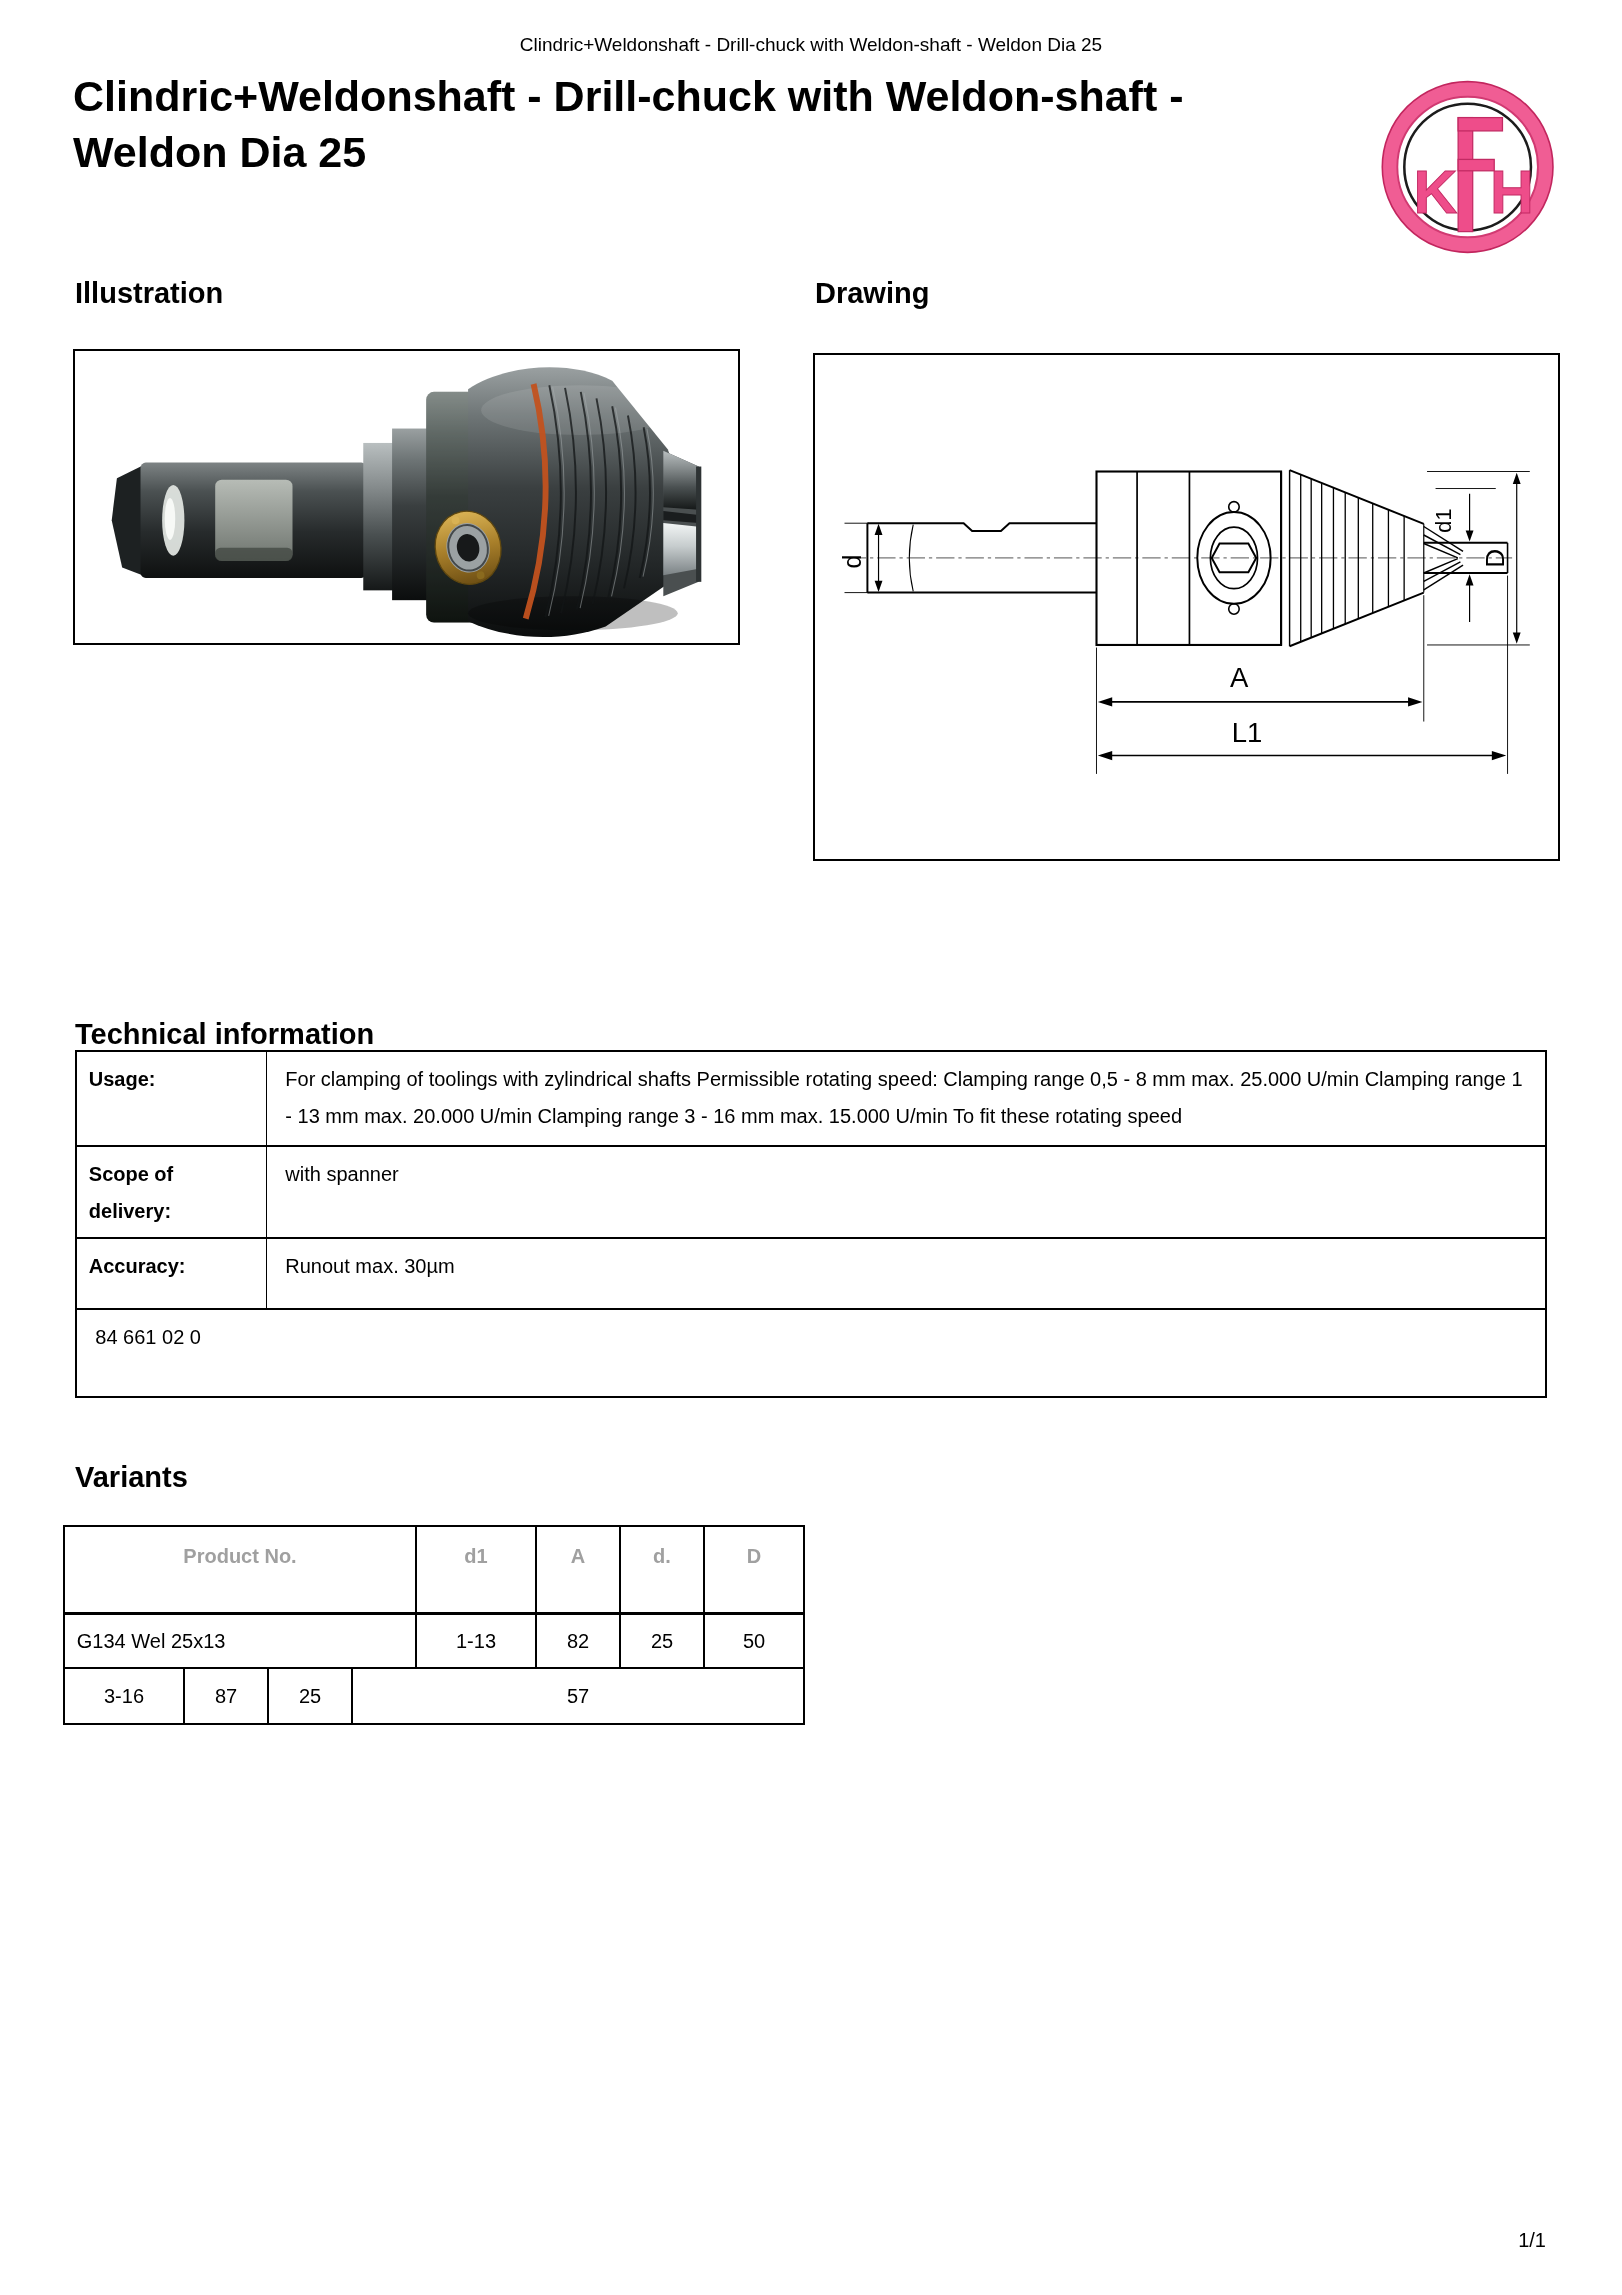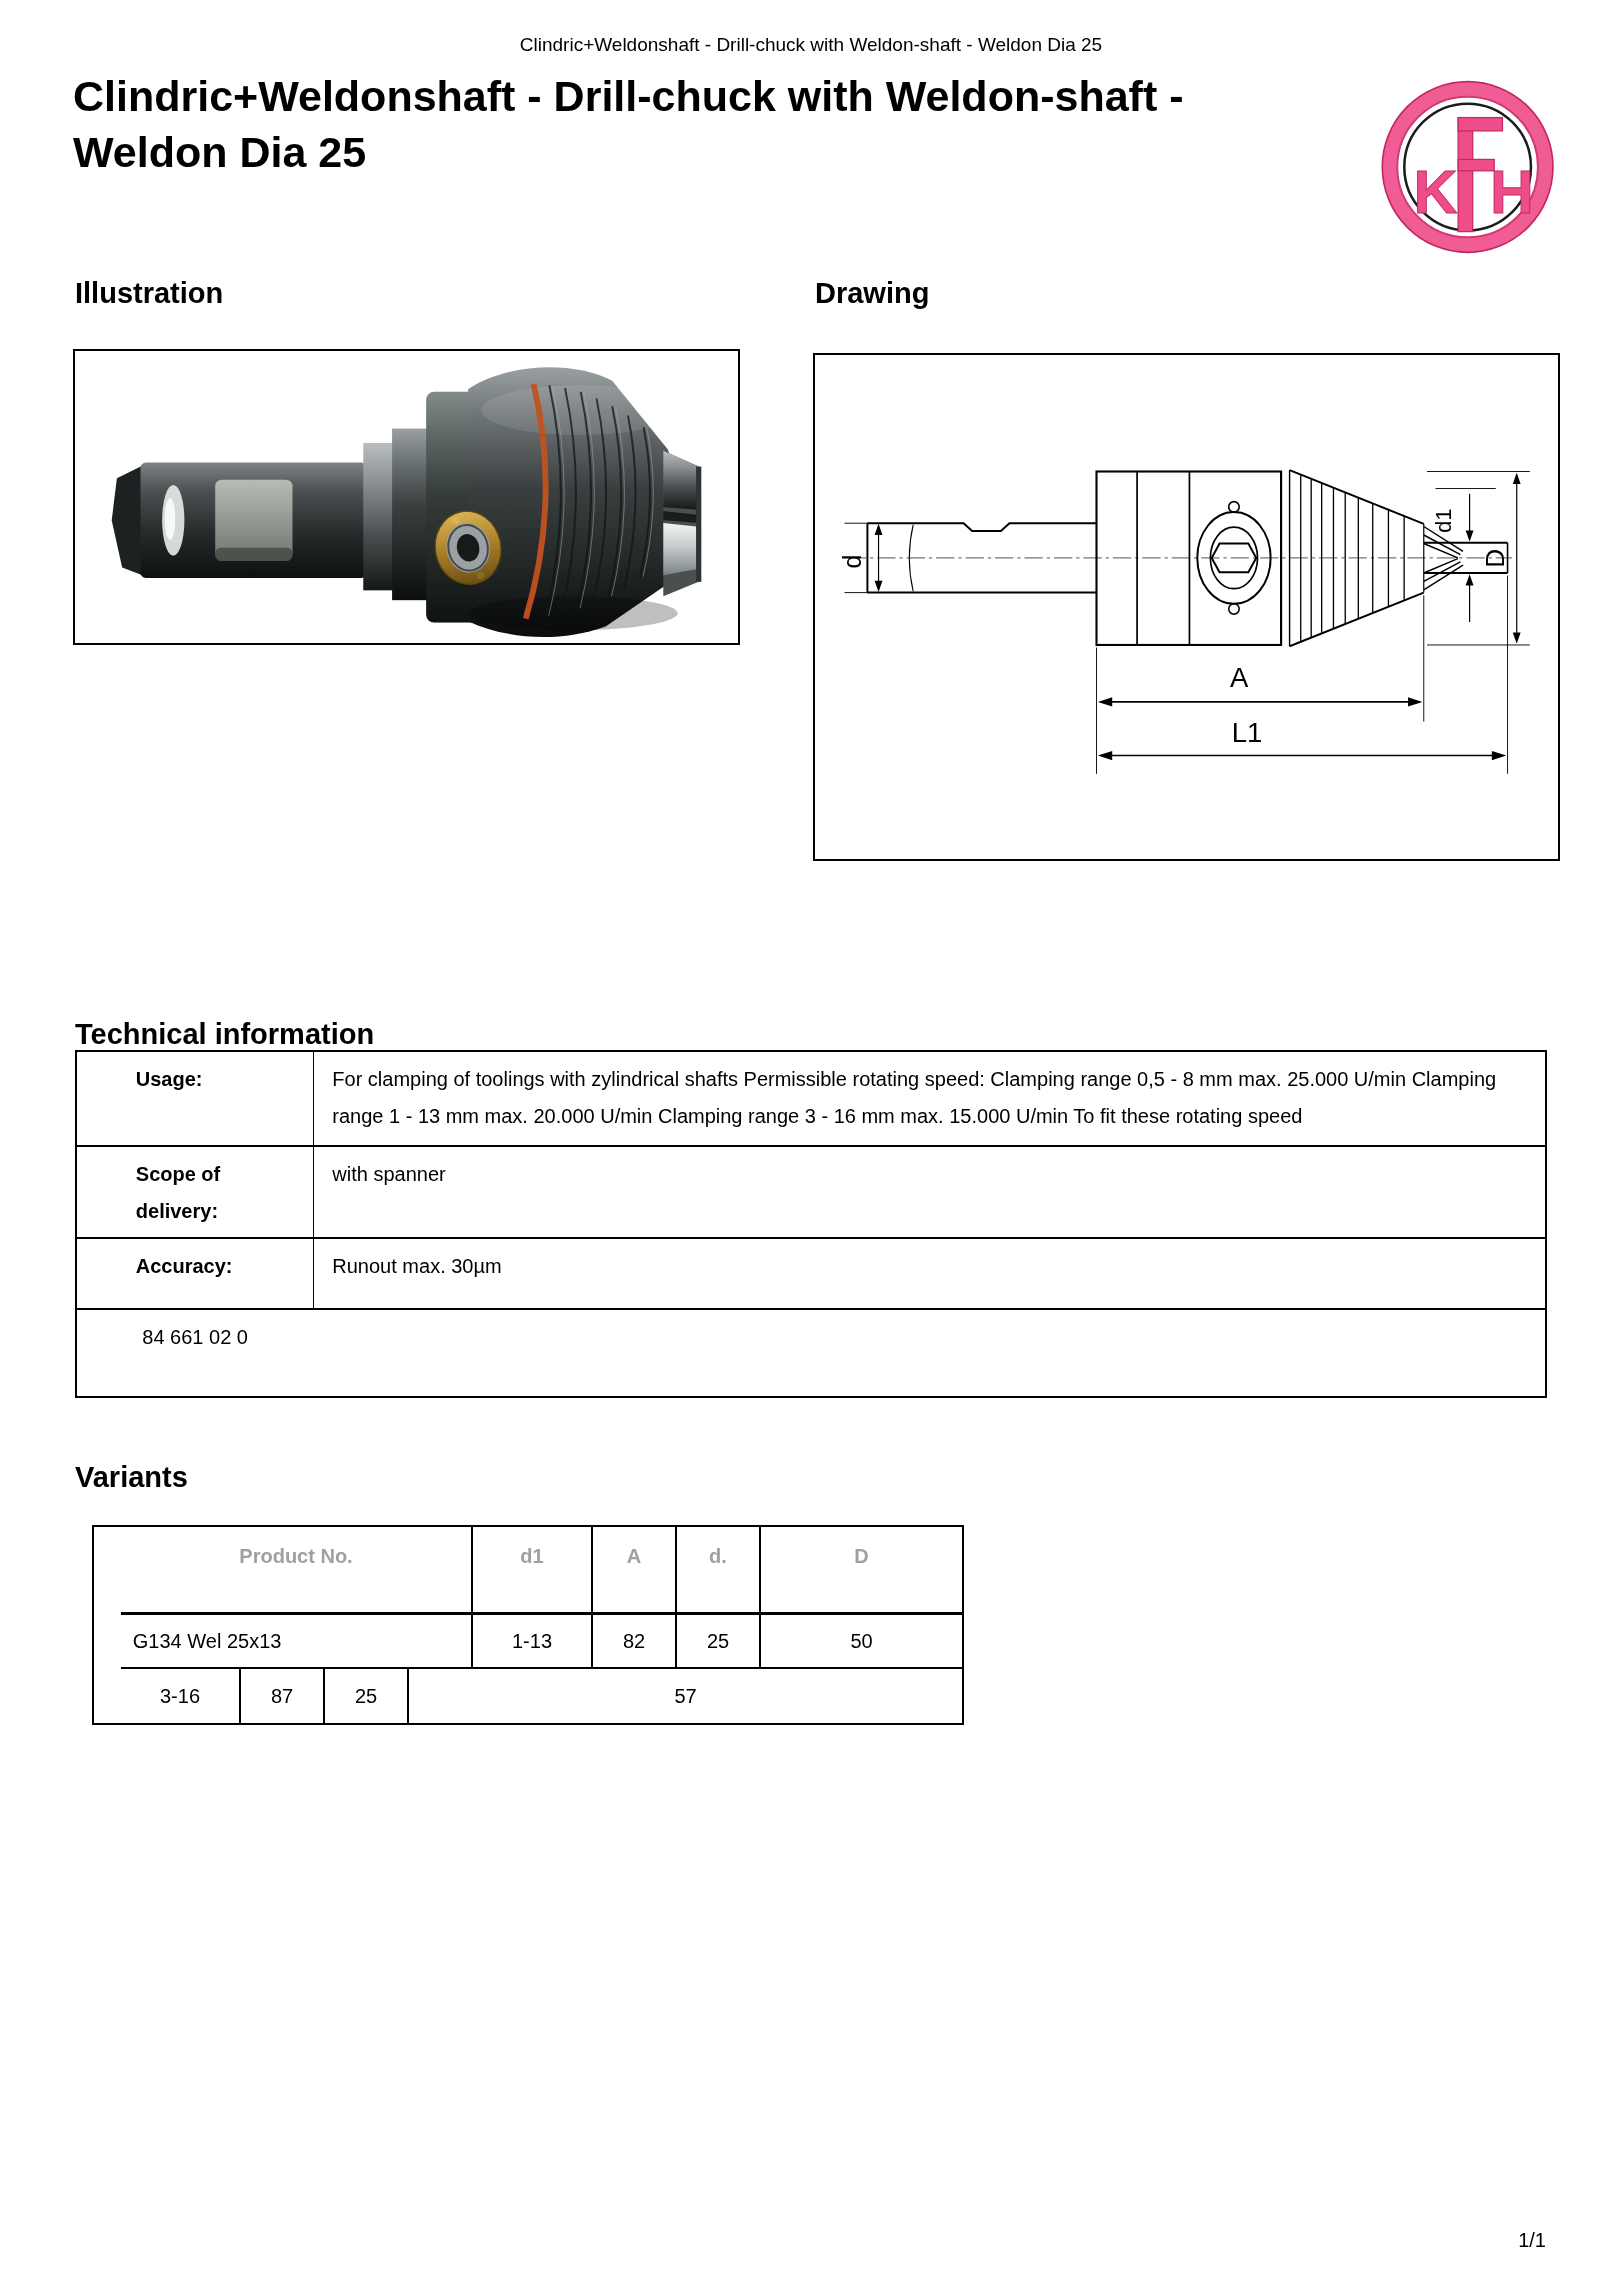--- a/index.html
+++ b/index.html
@@ -17,31 +17,31 @@
   #h-drawing { top:277px; left:815px; }
   #h-technical { top:1018px; left:75px; }
   #h-variants { top:1461px; left:75px; }
 
   .illu-box { position:absolute; top:349px; left:73px; width:667px; height:296px; border:2px solid #000; background:#fff; }
   .draw-box { position:absolute; top:353px; left:813px; width:747px; height:508px; border:2px solid #000; background:#fff; }
   .illu-box svg, .draw-box svg { display:block; width:100%; height:100%; }
 
   
   .tech-table { position:absolute; top:1050px; left:75px; width:1472px; border:2.6px solid #000; border-collapse:collapse; }
-  .tech-row { display:flex; border-bottom:2.6px solid #000;padding-left:47px; }
+  .tech-row { display:flex; border-bottom:2.6px solid #000; }
   .tech-row:last-child { border-bottom:none; }
   .tech-label { width:190px; border-right:1.3px solid #000; font-weight:bold; font-size:20px; line-height:1.85; padding:9.2px 9.2px 6.5px 11.8px; }
   .tech-value { flex:1; font-size:20px; line-height:1.85; padding:9.2px 15.7px 6.5px 18.3px; }
   .r-usage  { min-height:95px; }
   .r-scope  { min-height:88px; }
   .r-acc    { min-height:71px; }
   .r-cust   { min-height:86px; }
 
   
-  .var-table { position:absolute; top:1525px; left:92px; width:872px; border:2.6px solid #000; font-size:20px;padding-left:27px; }
+  .var-table { position:absolute; top:1525px; left:63px; width:742px; border:2.6px solid #000; font-size:20px; }
   .var-head { display:flex; border-bottom:3.3px solid #000; height:88px; }
   .var-row { display:flex; border-bottom:2.6px solid #000; height:54px;justify-content:center; }
   .var-row:last-child { border-bottom:none; }
   .vc { border-right:2px solid #000; display:flex; justify-content:center; }
   .vc:last-child { border-right:none; }
   .c-prod { width:352px; }
   .c-d1 { width:120px; }
   .c-a { width:84px; }
   .c-d2 { width:84px; }
   .c-d3 { flex:1; }

